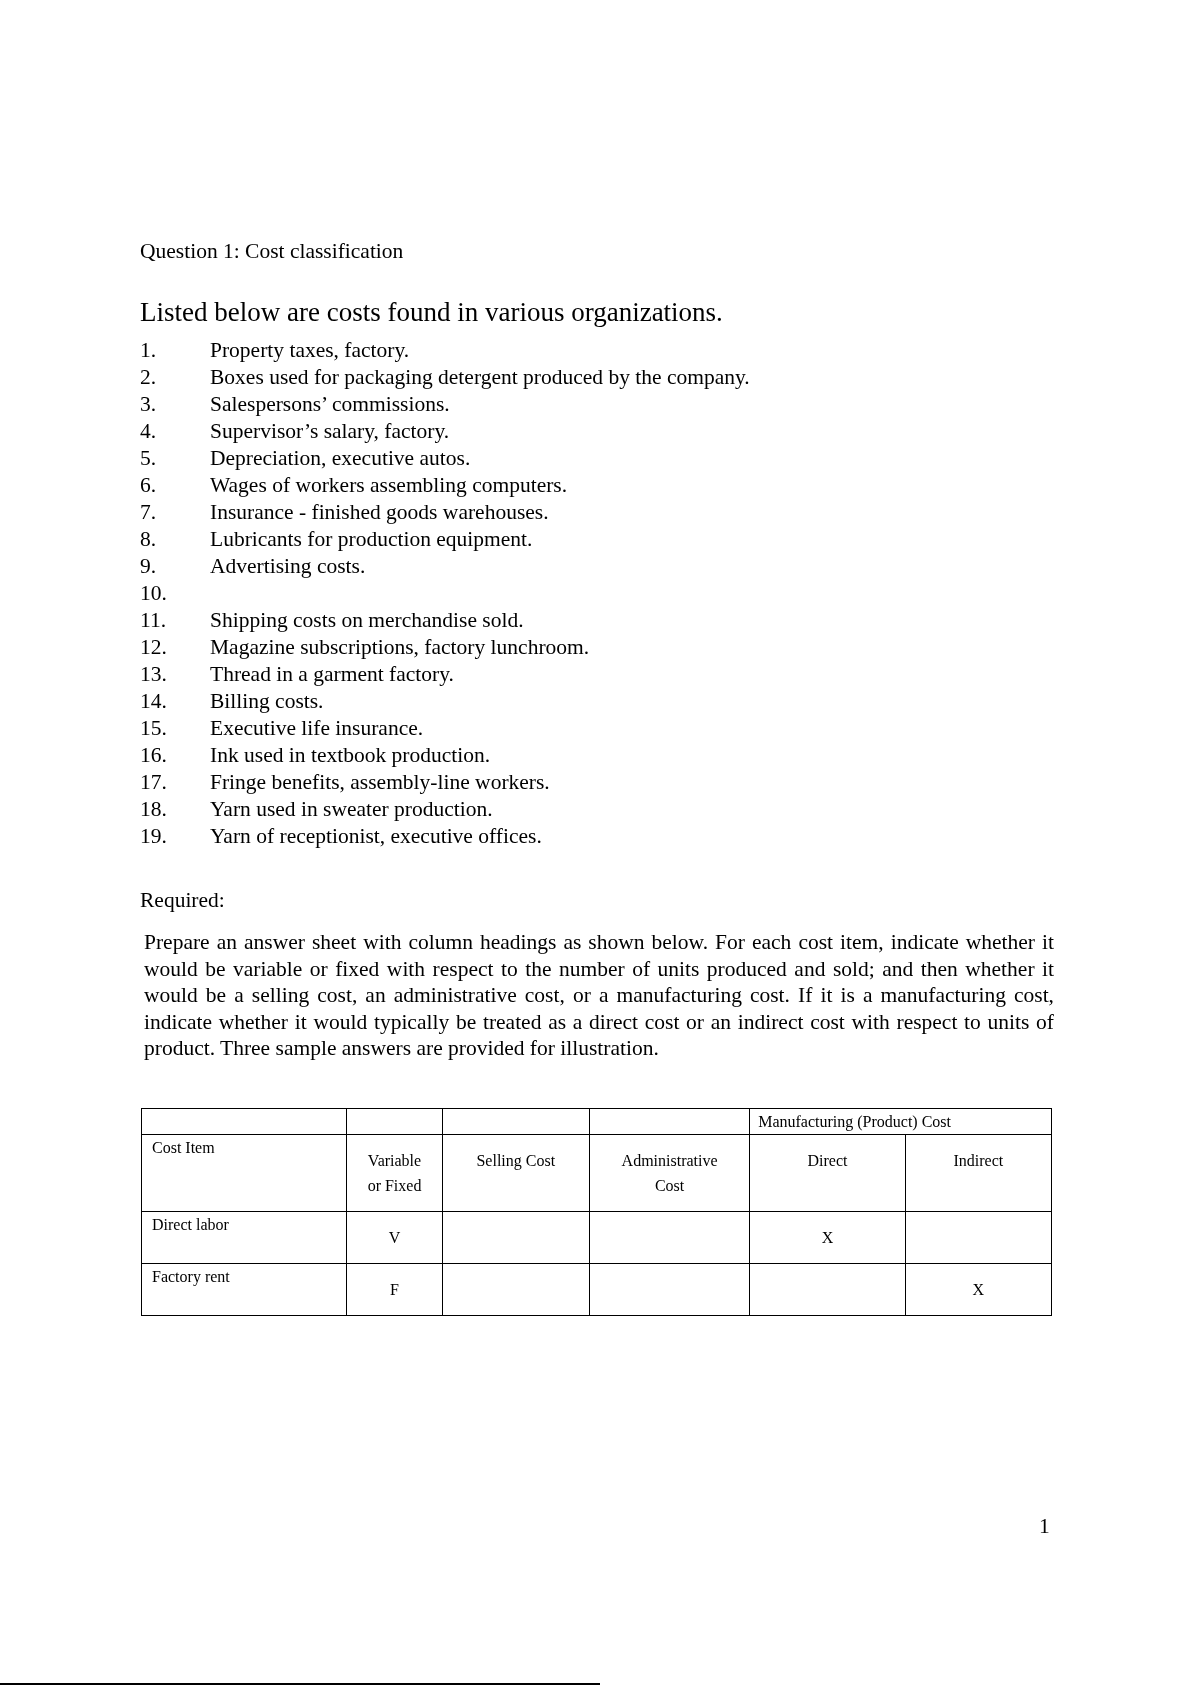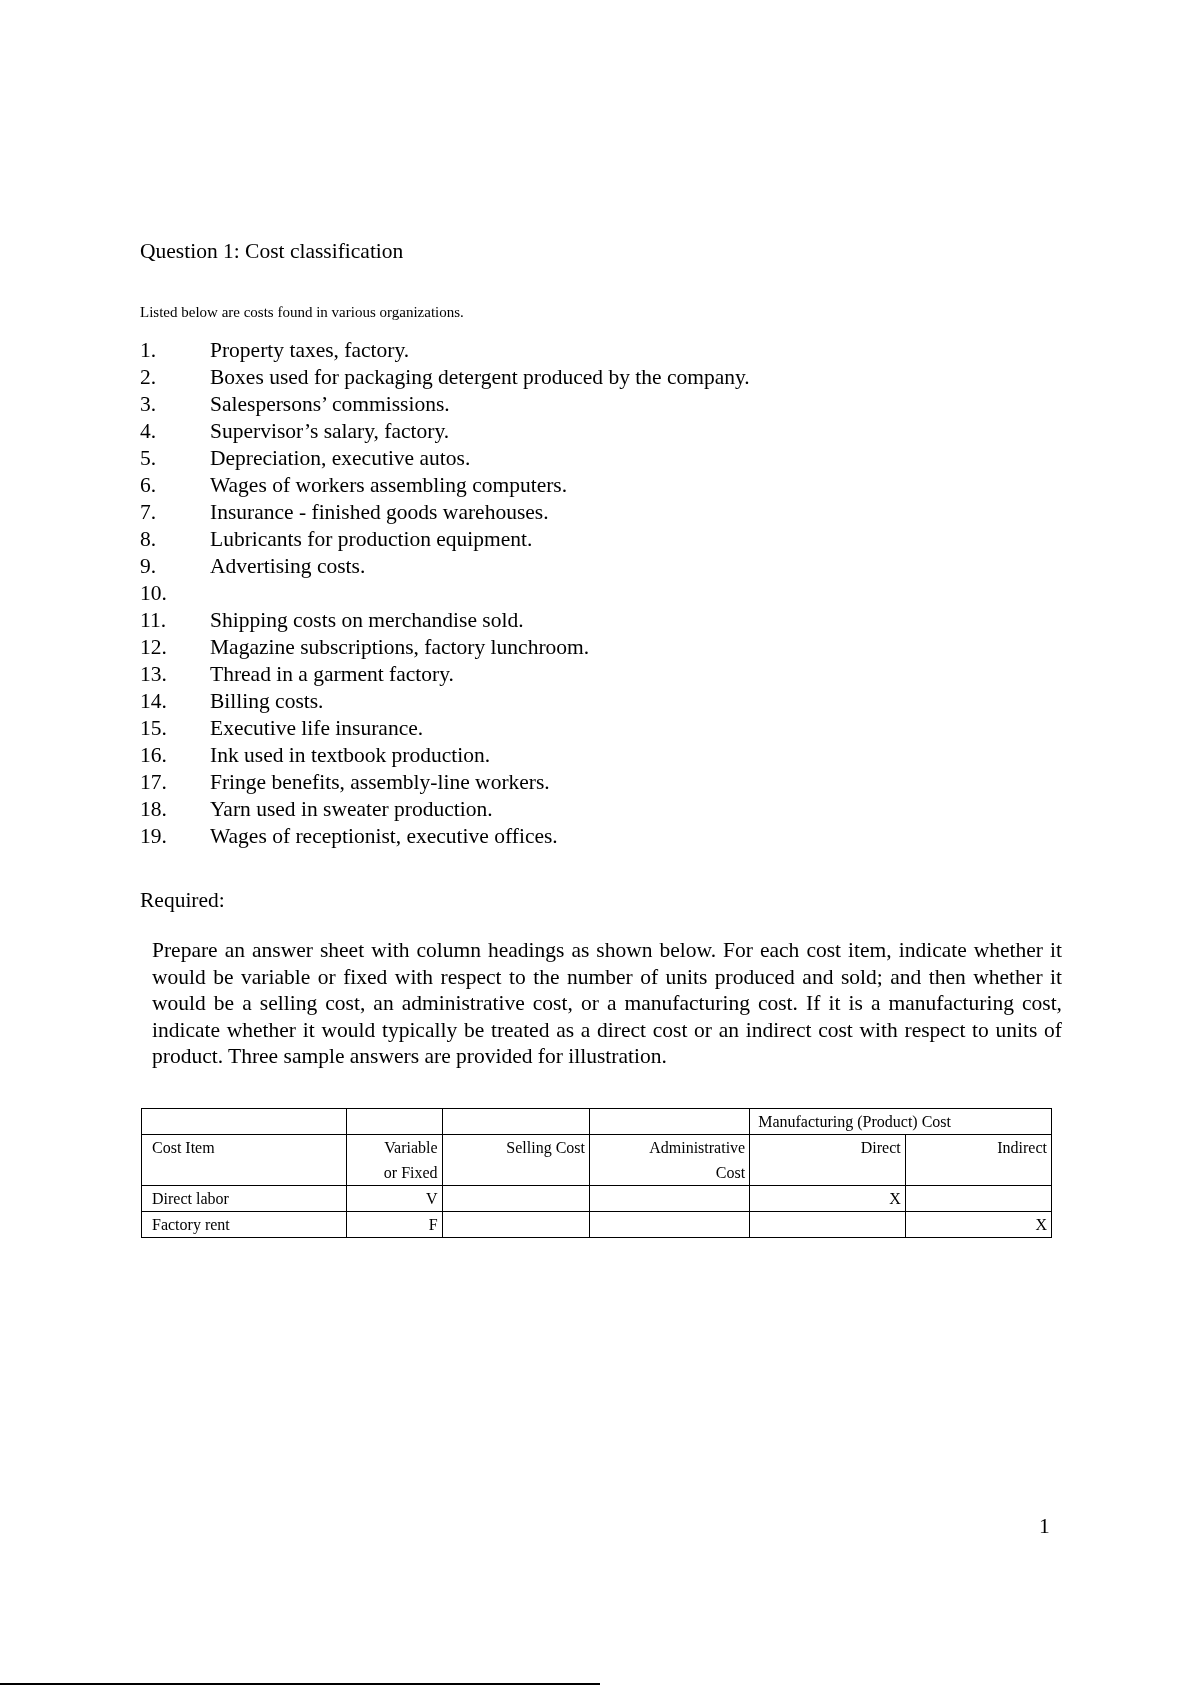--- a/index.html
+++ b/index.html
@@ -3,36 +3,36 @@
 <meta charset="utf-8">
 <style>
   html, body { margin: 0; padding: 0; background: #ffffff; }
   body {
     width: 1191px; height: 1685px; position: relative; overflow: hidden;
     font-family: "Liberation Serif", "DejaVu Serif", serif;
     color: #000; font-size: 21px;
   }
   .page { position: absolute; left: 0; top: 0; width: 1191px; height: 1225px; }
   .title { position: absolute; left: 140px; top: 238px; font-size: 21.5px; line-height: 26px; }
-  .intro { position: absolute; left: 140px; top: 299px; font-size: 15px; line-height: 26px; }
+  .intro { position: absolute; left: 140px; top: 299px; font-size: 27px; line-height: 26px; }
   .list { position: absolute; left: 140px; top: 337px; margin: 0; padding: 0; list-style: none; }
   .list li { display: flex; height: 27px; line-height: 26px; font-size: 21.5px; }
   .list .num { width: 70px; flex: none; }
   .list .txt { flex: none; }
   .required { position: absolute; left: 140px; top: 887px; font-size: 21.5px; line-height: 26px; }
   .para {
     position: absolute; left: 140px; top: 925px; width: 910px;
-    font-size: 21.5px; line-height: 26.6px; text-align: justify; margin: 12px;
+    font-size: 21.5px; line-height: 26.6px; text-align: justify; margin: 4px;
   }
   table.sheet {
     position: absolute; left: 141px; top: 1108px; width: 911px;
     border-collapse: collapse; font-size: 16px; line-height: 25px;
   }
   table.sheet td { border: 1.3px solid #000; padding: 0 10px; vertical-align: top; height: 23px; }
-  table.sheet td.c { text-align: right; padding: 0 4px; }
+  table.sheet td.c { text-align: center; padding: 13px 4px; }
   .col1 { width: 177px; } .col2 { width: 82px; } .col3 { width: 127px; }
   .col4 { width: 138px; } .col5 { width: 134px; } .col6 { width: 126px; }
   .pagenum { position: absolute; left: 1039px; top: 1514px; font-size: 21.5px; }
   .bottom-rule { position: absolute; left: 0; top: 1683px; width: 600px; height: 2px; background: #000; }
 </style>
 </head>
 <body>
 
 <div class="page">
 
@@ -106,21 +106,21 @@
     <li>
         <span class="num">17.</span>
         <span class="txt">Fringe benefits, assembly-line workers.</span>
       </li>
     <li>
         <span class="num">18.</span>
         <span class="txt">Yarn used in sweater production.</span>
       </li>
     <li>
         <span class="num">19.</span>
-        <span class="txt">Wages of receptionist, executive offices.</span>
+        <span class="txt">Yarn of receptionist, executive offices.</span>
       </li>
   </ol>
 
   <div class="required">Required:</div>
   <p class="para">Prepare an answer sheet with column headings as shown below. For each cost item, indicate whether it would be variable or fixed with respect to the number of units produced and sold; and then whether it would be a selling cost, an administrative cost, or a manufacturing cost. If it is a manufacturing cost, indicate whether it would typically be treated as a direct cost or an indirect cost with respect to units of product. Three sample answers are provided for illustration.</p>
 
   <table class="sheet">
     <colgroup>
       <col class="col1">
         <col class="col2">

